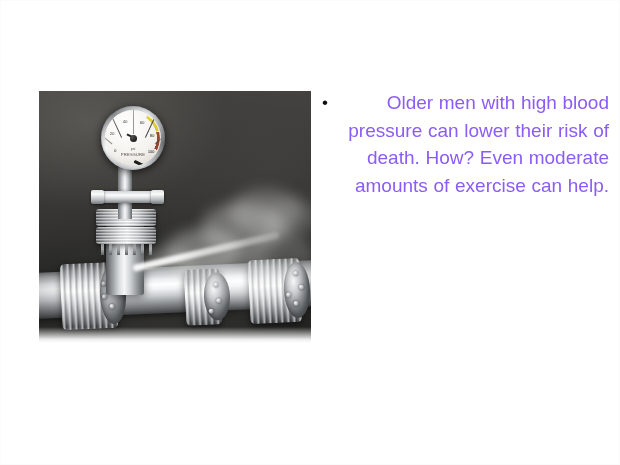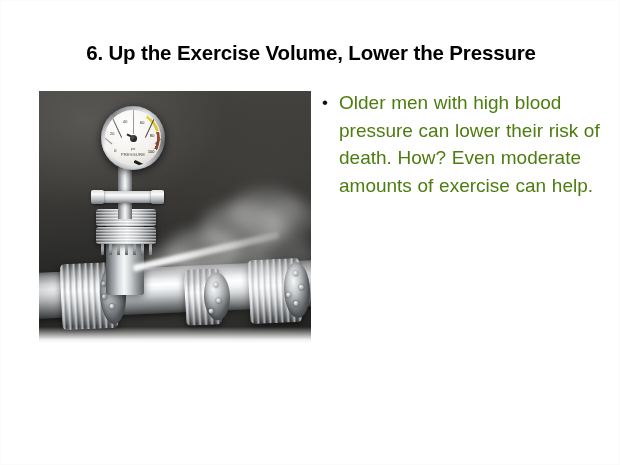--- a/index.html
+++ b/index.html
@@ -54,23 +54,24 @@
     line-height: 27.5px;
     color: #101010;
     text-align: left;
     padding-left: 3px;
     box-sizing: border-box;
   }
   .bullet-text {
     flex: 1 1 auto;
     font-size: 19px;
     line-height: 27.5px;
-    color: #4d7c0f;
+    color: #8b5cf6;
     font-family: "Liberation Sans", sans-serif;
     word-spacing: 0.4px;
+    text-align: right;
   }
 
   
   #photo {
     position: absolute;
     left: 38px;
     top: 90px;
     width: 272px;
     height: 252px;
     overflow: hidden;
@@ -417,21 +418,20 @@
     left: 0; right: 0; bottom: 0;
     height: 16px;
     background: linear-gradient(to bottom, rgba(255,255,255,0) 0%, rgba(255,255,255,0.92) 78%, #ffffff 100%);
   }
 </style>
 </head>
 <body>
 
 <div id="slide">
 
-  <div id="slide-title">6. Up the Exercise Volume, Lower the Pressure</div>
 
   <div id="photo">
     <div id="photo-inner">
 
       <div class="pipe">
         <div class="pipe-shade"></div>
       </div>
 
       <div class="flange" id="flange-left">
         <div class="flange-face">

